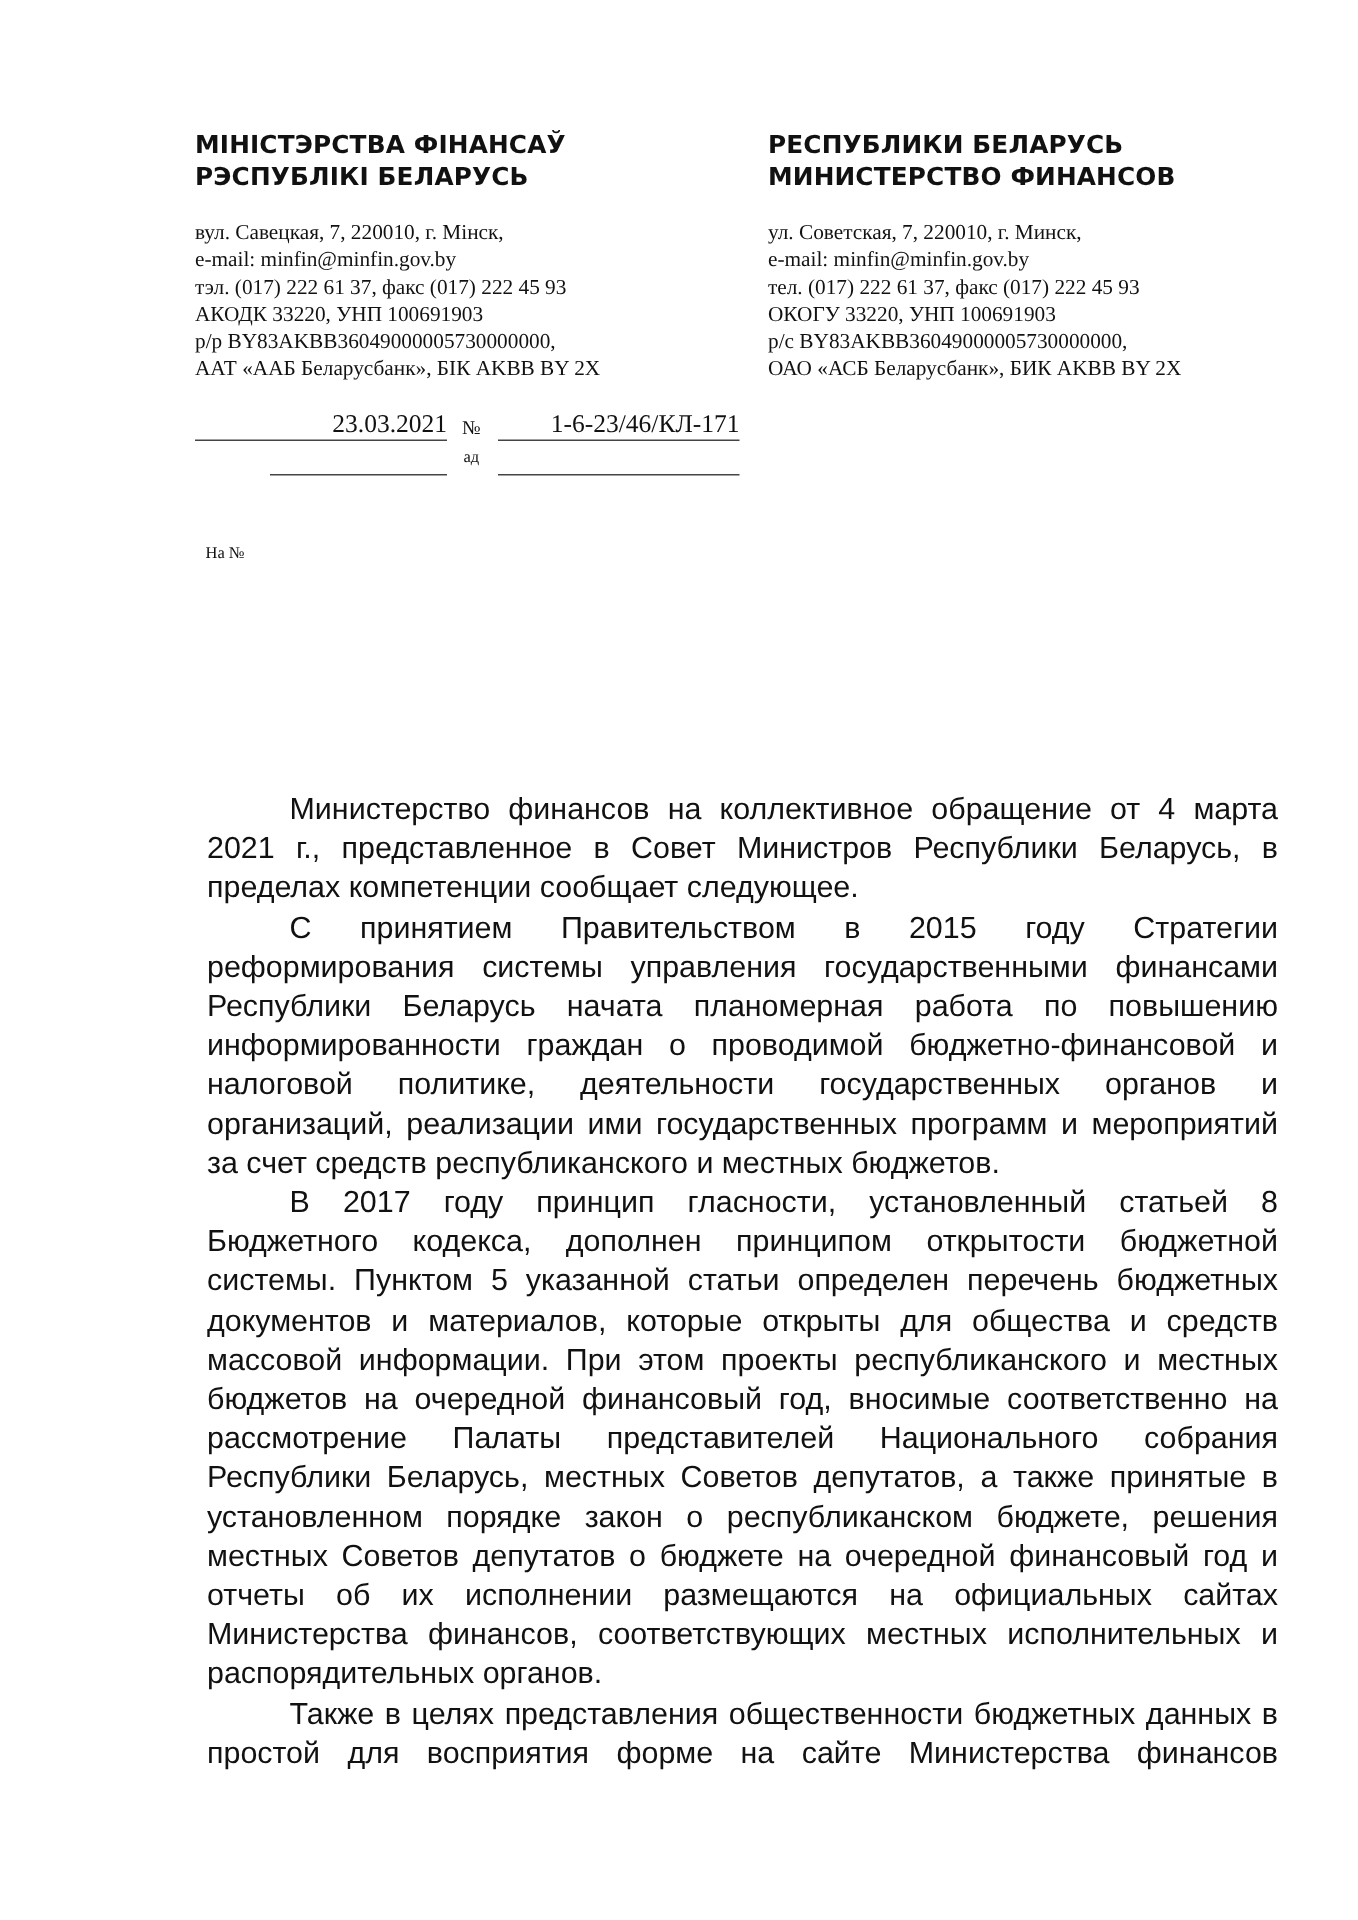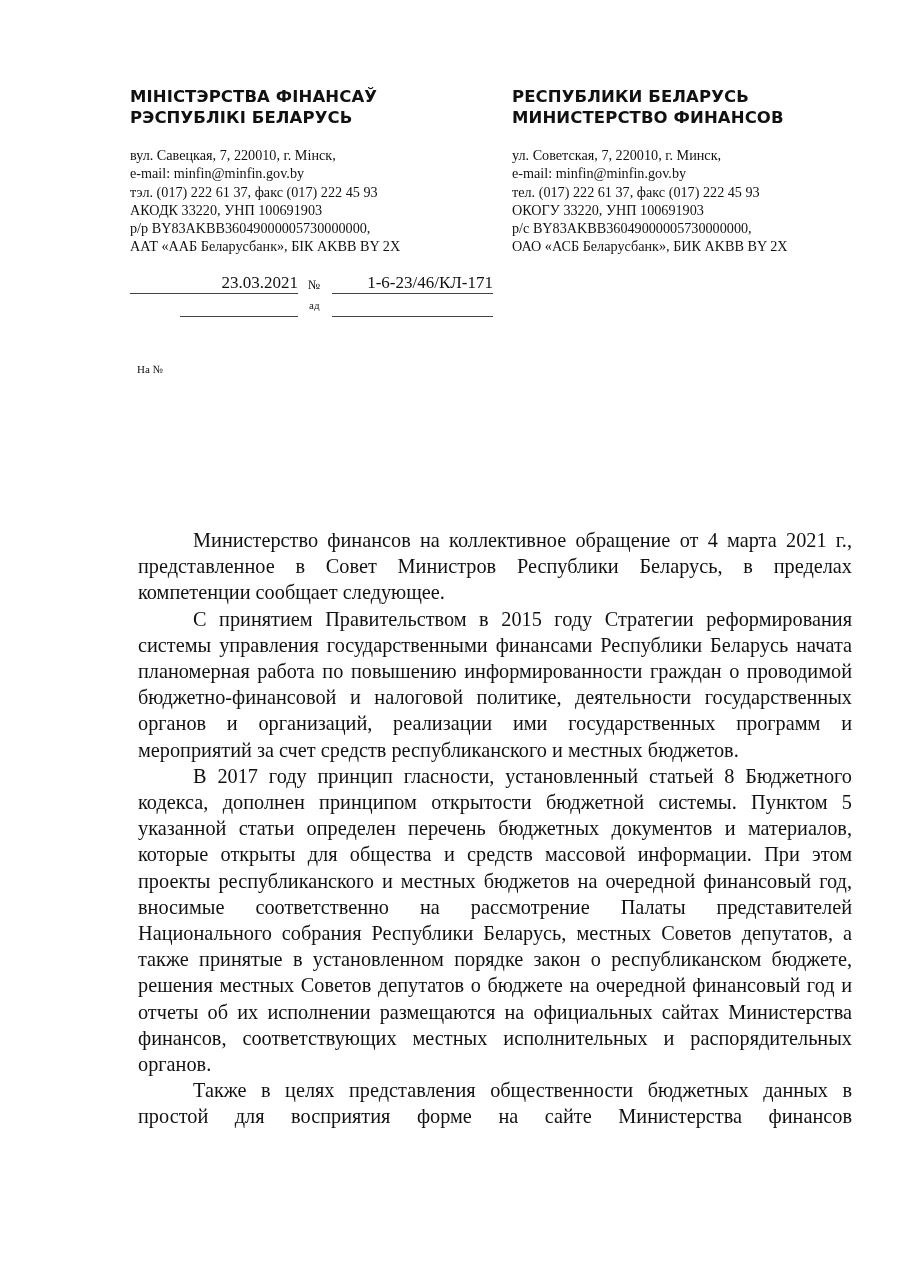--- a/index.html
+++ b/index.html
@@ -7,21 +7,21 @@
   .org-col { position: absolute; top: 86px; width: 360px; }
   .org-left { left: 130px; }
   .org-right { left: 512px; }
   .org-name { font-family: "DejaVu Sans", sans-serif; font-weight: bold; font-size: 16.5px; line-height: 21px; letter-spacing: 0.1px; }
   .org-info { font-family: "Liberation Serif", serif; font-size: 14.2px; line-height: 18.3px; margin-top: 18px; }
   .reg { position: absolute; font-family: "Liberation Serif", serif; }
   .reg-line { position: absolute; height: 1px; background: #444; }
   .reg-value { position: absolute; font-size: 17px; text-align: right; }
   .reg-label { position: absolute; font-size: 11px; }
   .reg-label-no { font-size: 13px; }
-  .body-text { position: absolute; left: 138px; width: 714px; top: 527px; font-family: Liberation Serif, serif; font-size: 20.3px; line-height: 26.2px; text-align: justify; }
+  .body-text { position: absolute; left: 138px; width: 714px; top: 527px; font-family: Liberation Sans, sans-serif; font-size: 20.3px; line-height: 26.2px; text-align: justify; }
   .body-text p { margin: 0; text-indent: 55px; }
 </style>
 </head>
 <body>
 
 <div class="org-col org-left">
   <div class="org-name">
     <div>МІНІСТЭРСТВА ФІНАНСАЎ</div>
     <div>РЭСПУБЛІКІ БЕЛАРУСЬ</div>
   </div>

